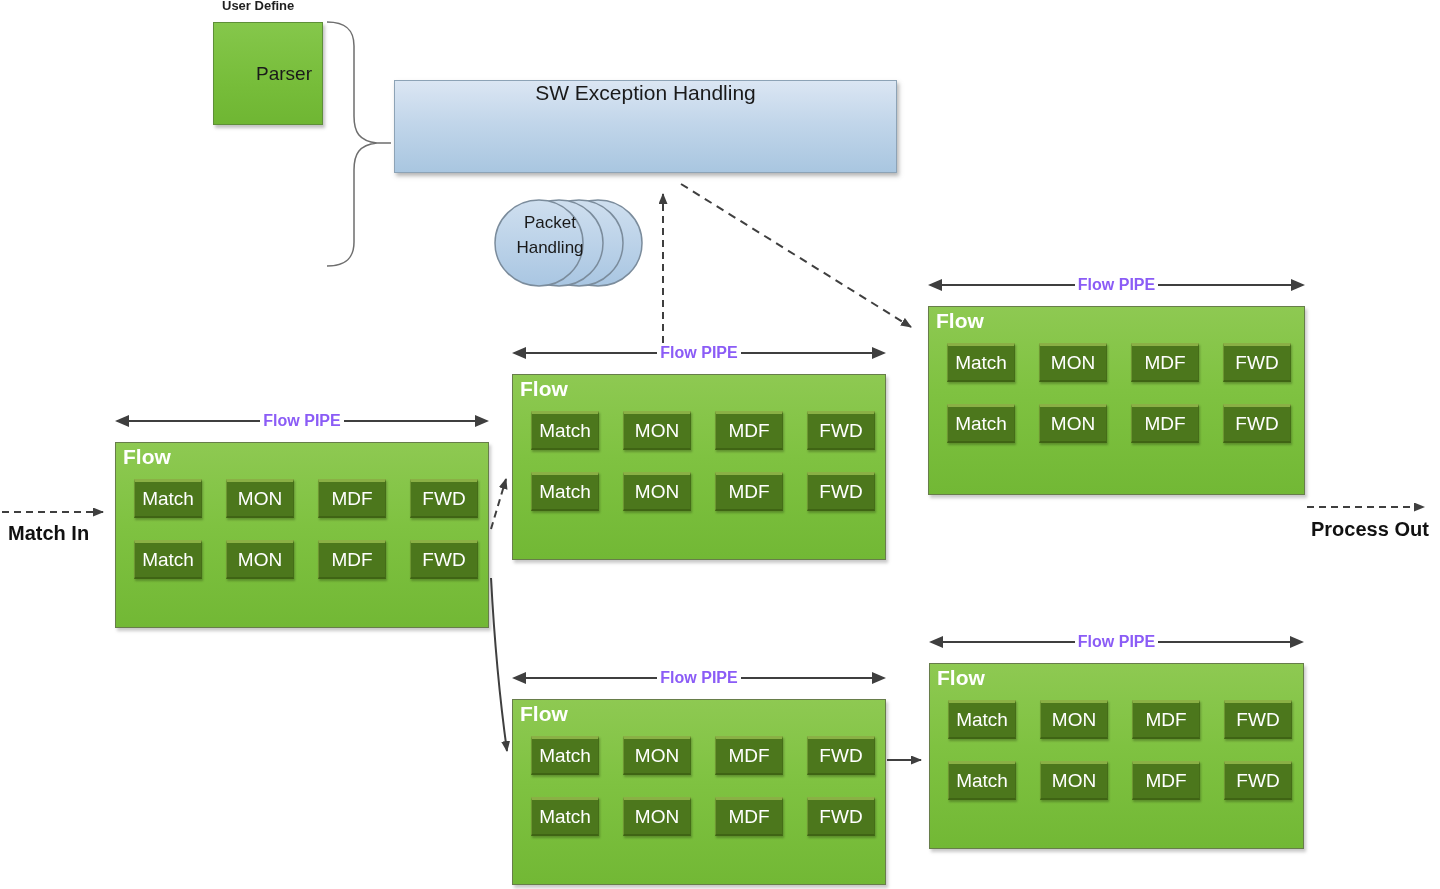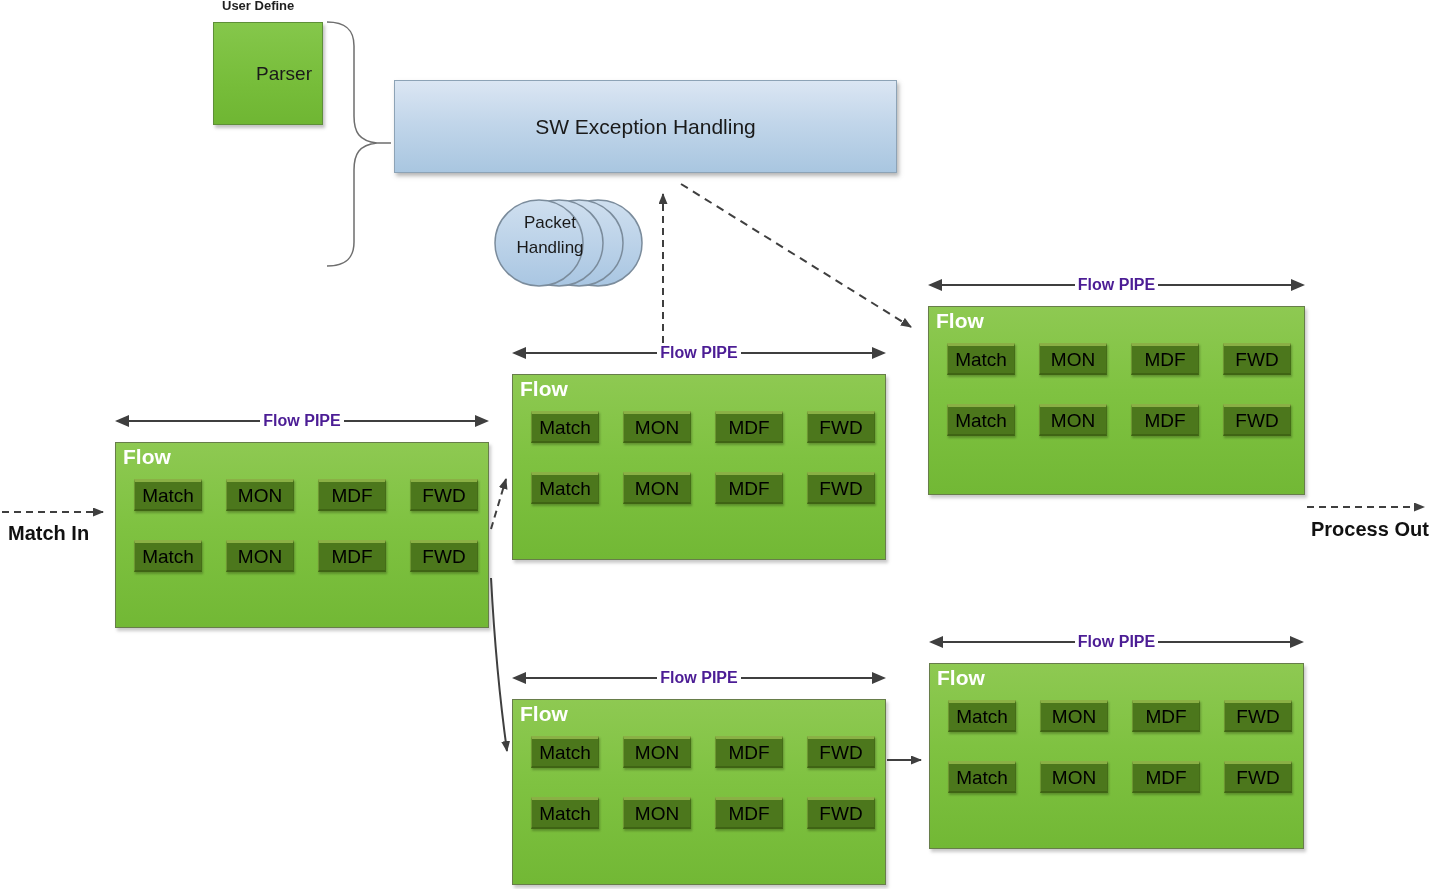--- a/index.html
+++ b/index.html
@@ -15,54 +15,54 @@
     font-size:19px;color:#1a1a1a;box-sizing:border-box;padding-left:32px;
   }
   .parser-box{left:213px;top:22px;width:110px;height:103px;}
   .actions-box{left:213px;top:163px;width:110px;height:102px;}
   .user-define{position:absolute;left:222px;top:-2px;font-size:13px;font-weight:bold;color:#1f1f1f;}
 
   .sw-box{
     position:absolute;left:394px;top:80px;width:503px;height:93px;
     background:linear-gradient(180deg,#dbe6f3 0%,#c2d6ea 45%,#a9c6e0 100%);
     border:1px solid #8da3b6;box-shadow:2px 3px 4px rgba(110,110,110,.5);
-    display:flex;align-items:center;justify-content:center;font-size:21px;box-sizing:border-box;
+    display:flex;justify-content:center;font-size:21px;box-sizing:border-box;
   }
 
   
   .packet-process{position:absolute;left:488px;top:194px;width:165px;height:100px;}
   .pp-text{
     position:absolute;left:16px;top:17px;width:92px;text-align:center;
     font-size:17px;line-height:1.45;color:#1a1a1a;
   }
 
   
   .pipe{position:absolute;width:374px;}
   .pipe-header{display:flex;align-items:center;height:20px;}
   .hline{flex:1;height:2px;background:#3f3f3f;}
   .ah{width:0;height:0;border-top:6px solid transparent;border-bottom:6px solid transparent;}
   .ah.left{border-right:14px solid #3f3f3f;}
   .ah.right{border-left:14px solid #3f3f3f;}
-  .htext{font-weight:bold;font-size:16px;padding:0 3px;color:#4c1d95;white-space:nowrap;}
+  .htext{font-weight:bold;font-size:16px;padding:0 3px;color:#8b5cf6;white-space:nowrap;}
   .pipe-box{
     position:relative;margin-top:11px;height:186px;box-sizing:border-box;
     background:linear-gradient(180deg,#8ec952 0%,#7fc241 45%,#72b835 100%);
     border:1px solid #677d4a;box-shadow:2px 3px 3px rgba(120,120,120,.4);
   }
   .flow-label{position:absolute;top:2px;left:7px;color:#ffffff;font-weight:bold;font-size:21px;}
   .stage-row{position:absolute;left:18px;display:flex;gap:24px;}
   .stage-row.r1{top:36px;}
   .stage-row.r2{top:97px;}
   .stage{
-    width:68px;height:32px;box-sizing:border-box;
+    width:68px;height:39px;box-sizing:border-box;
     background:#4c771c;
     border-top:3px solid #8ab045;border-bottom:2px solid #3f6414;
     border-left:1px solid #6d9632;border-right:1px solid #456d18;
     box-shadow:1px 2px 2px rgba(40,60,15,.35);
-    color:#000000;display:flex;align-items:center;justify-content:center;font-size:19px;
+    color:#ffffff;display:flex;align-items:center;justify-content:center;font-size:19px;
   }
 
   
   .packet-in-label{position:absolute;left:8px;top:522px;font-size:20px;font-weight:bold;color:#111;}
   .packet-out-label{position:absolute;left:1311px;top:518px;font-size:20px;font-weight:bold;color:#111;}
 
   
   .overlay{position:absolute;left:0;top:0;pointer-events:none;z-index:6;}
   .pipe{z-index:3;}
   .sw-box,.gbox,.packet-process{z-index:2;}

